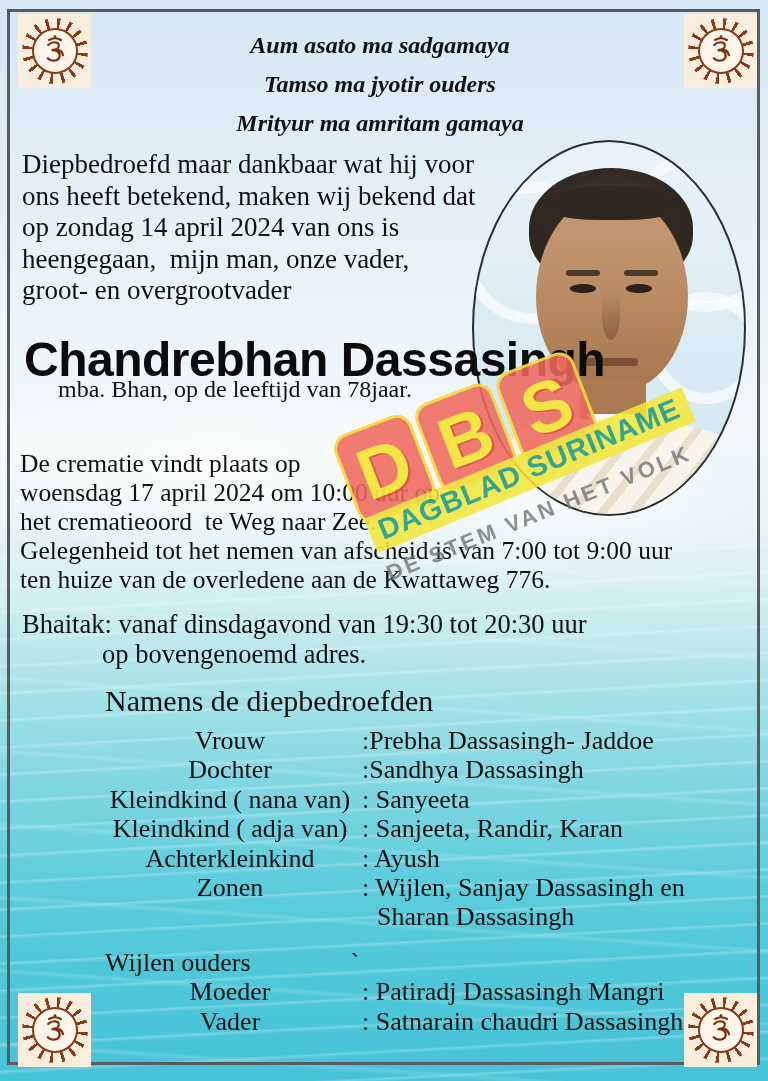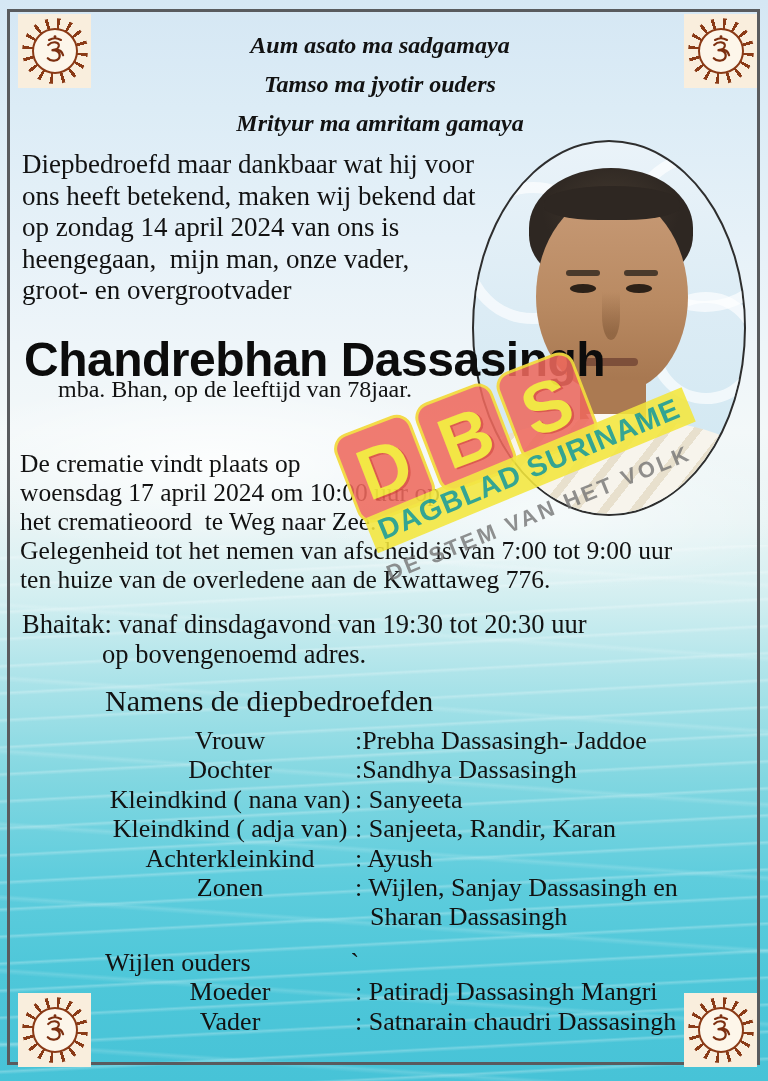--- a/index.html
+++ b/index.html
@@ -49,21 +49,21 @@
   .name  { position:absolute; left:24px; top:332px; z-index:3; font-family:"Liberation Sans", sans-serif;
     font-weight:bold; font-size:48px; letter-spacing:-.5px; color:#0c0c0c; }
   .sub   { position:absolute; left:58px; top:376px; z-index:3; font-size:24px; }
   .crem  { position:absolute; left:20px; top:449px; z-index:3; font-size:25.5px; line-height:29px; }
   .bhaitak { position:absolute; left:22px; top:609px; z-index:3; font-size:26.5px; line-height:30px; }
   .bhaitak .cont { margin-left:80px; }
   .namens { position:absolute; left:105px; top:684px; z-index:3; font-size:30px; }
   .fam { position:absolute; left:105px; top:726px; z-index:3; font-size:26px; line-height:29.4px; }
   .fam-row { display:flex;text-align:center; }
   .fam-label { width:250px; flex:0 0 250px; white-space:pre; }
-  .fam-value { white-space:pre; }
+  .fam-value { white-space:pre;margin-left:7px; }
   .fam-row.cont .fam-value { padding-left:15px; }
   .parents { position:absolute; left:105px; top:948px; z-index:3; font-size:26px; line-height:29.4px; }
   .parents-head { display:flex; }
   .parents-mark { margin-left:100px; }
 
   
   .photo { position:absolute; left:472px; top:140px; width:274px; height:376px; z-index:2;
     border-radius:50%; border:2px solid #2e2e2e; overflow:hidden; box-sizing:border-box;
     background:linear-gradient(180deg,#eaf3f9 0%, #dcecf5 45%, #cfe7f1 100%); }
   .ph-ring { position:absolute; border-radius:50%; border:11px solid rgba(255,255,255,.65); }

